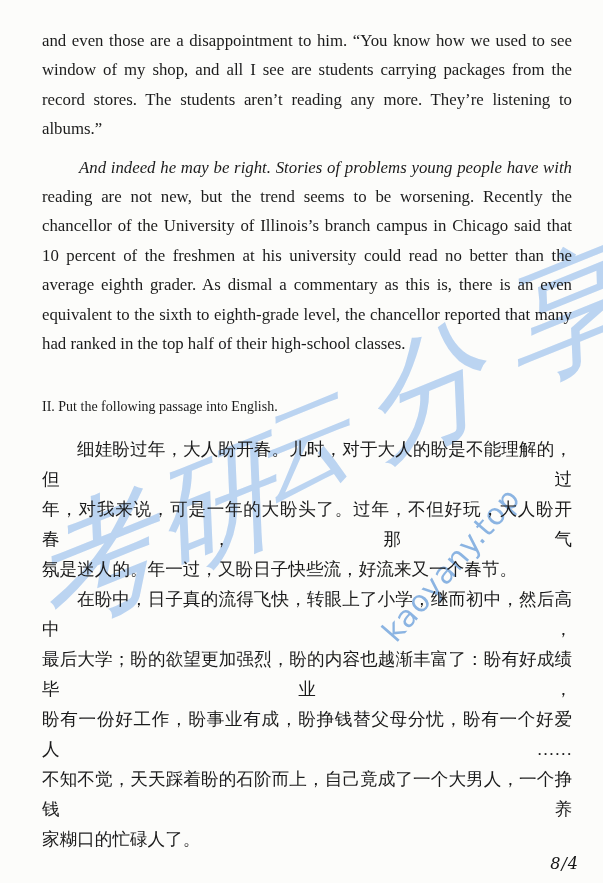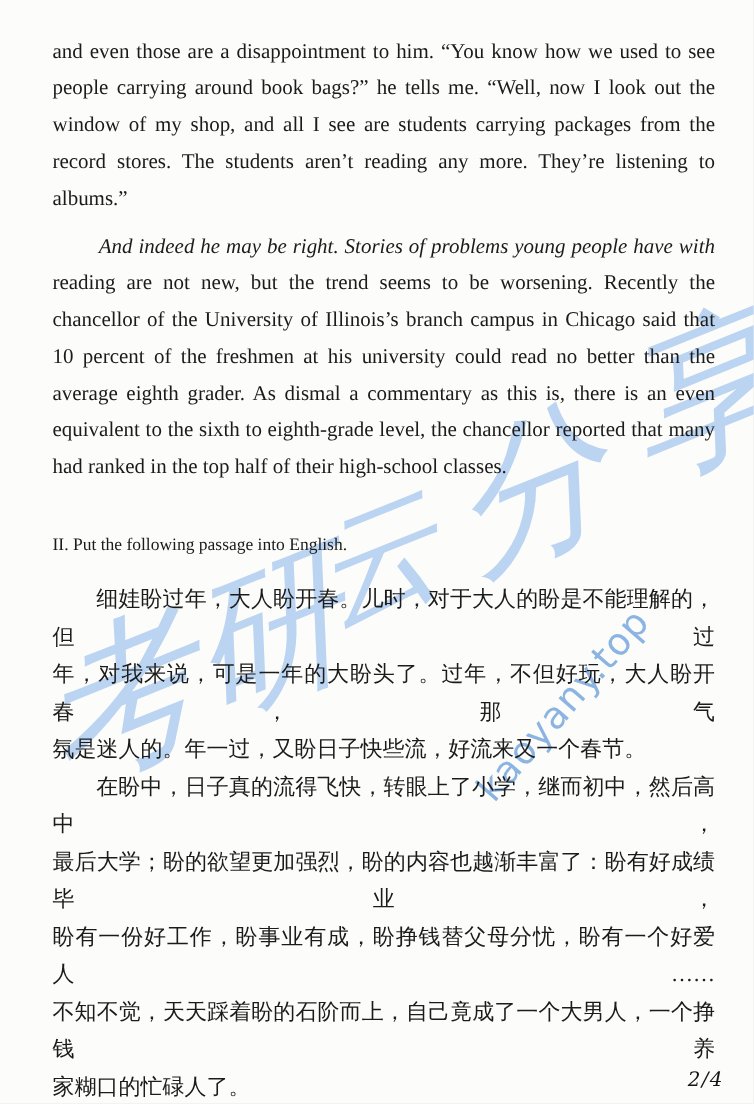--- a/index.html
+++ b/index.html
@@ -86,21 +86,20 @@
     <span class="wm-char wm3">分</span>
     <span class="wm-char wm4">享</span>
   </div>
 
   <div class="wm-site">kaoyany.top</div>
 
   <div class="content">
 
     <div class="para eng">
       <div class="line j">and even those are a disappointment to him. “You know how we used to see</div>
-      <div class="line j">people carrying around book bags?” he tells me. “Well, now I look out the</div>
       <div class="line j">window of my shop, and all I see are students carrying packages from the</div>
       <div class="line j">record stores. The students aren’t reading any more. They’re listening to</div>
       <div class="line last">albums.”</div>
     </div>
 
     <div class="para eng eng2">
       <div class="line j ind-en">And indeed he may be right. Stories of problems young people have with</div>
       <div class="line j">reading are not new, but the trend seems to be worsening. Recently the</div>
       <div class="line j">chancellor of the University of Illinois’s branch campus in Chicago said that</div>
       <div class="line j">10 percent of the freshmen at his university could read no better than the</div>
@@ -120,15 +119,15 @@
     <div class="para cjk">
       <div class="line j ind-cn">在盼中，日子真的流得飞快，转眼上了小学，继而初中，然后高中，</div>
       <div class="line j">最后大学；盼的欲望更加强烈，盼的内容也越渐丰富了：盼有好成绩毕业，</div>
       <div class="line j">盼有一份好工作，盼事业有成，盼挣钱替父母分忧，盼有一个好爱人……</div>
       <div class="line j">不知不觉，天天踩着盼的石阶而上，自己竟成了一个大男人，一个挣钱养</div>
       <div class="line last">家糊口的忙碌人了。</div>
     </div>
 
   </div>
 
-  <div class="pagenum">2/4</div>
+  <div class="pagenum">8/4</div>
 
 </div>
 
 </body></html>

